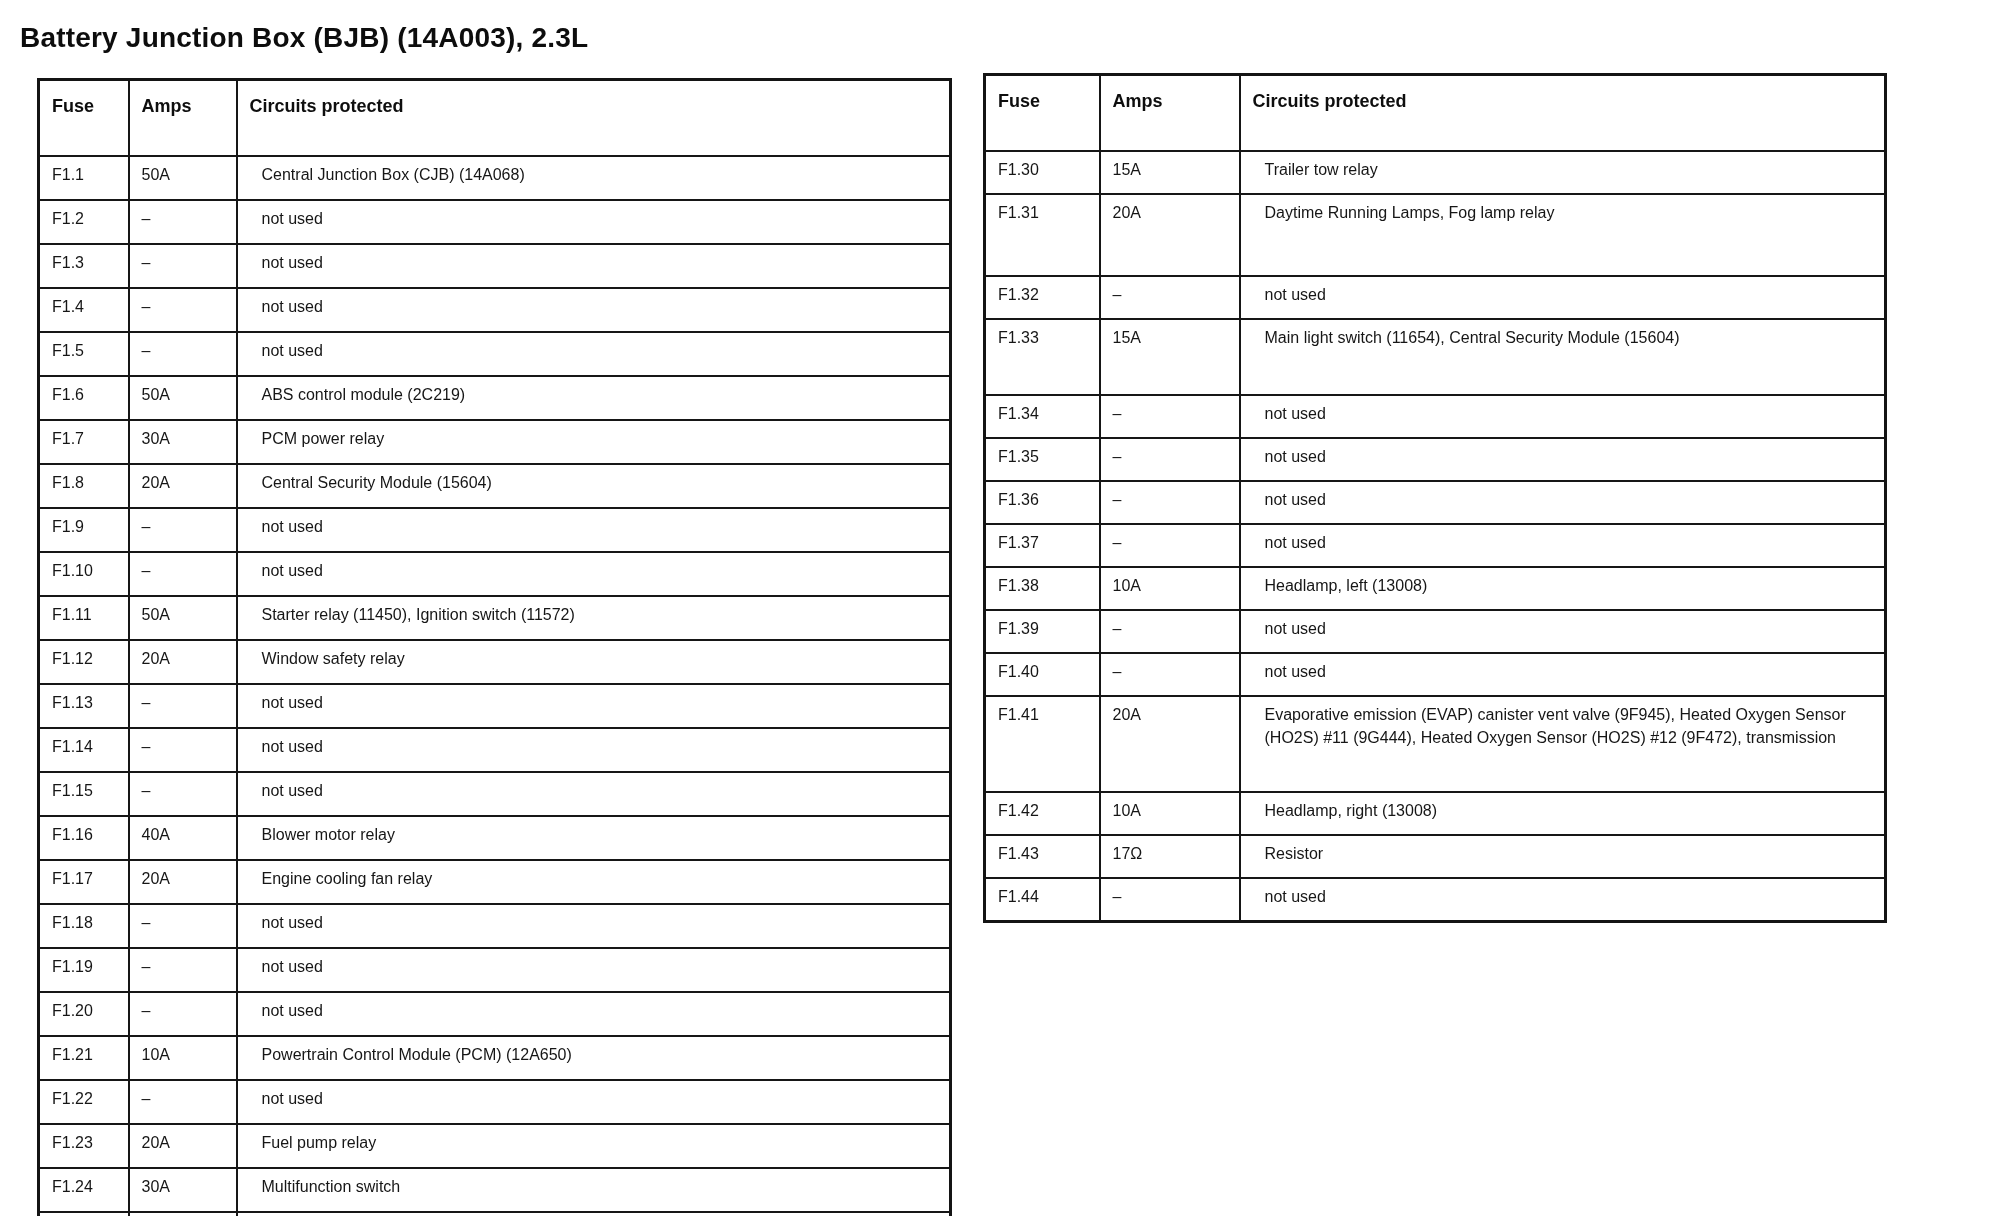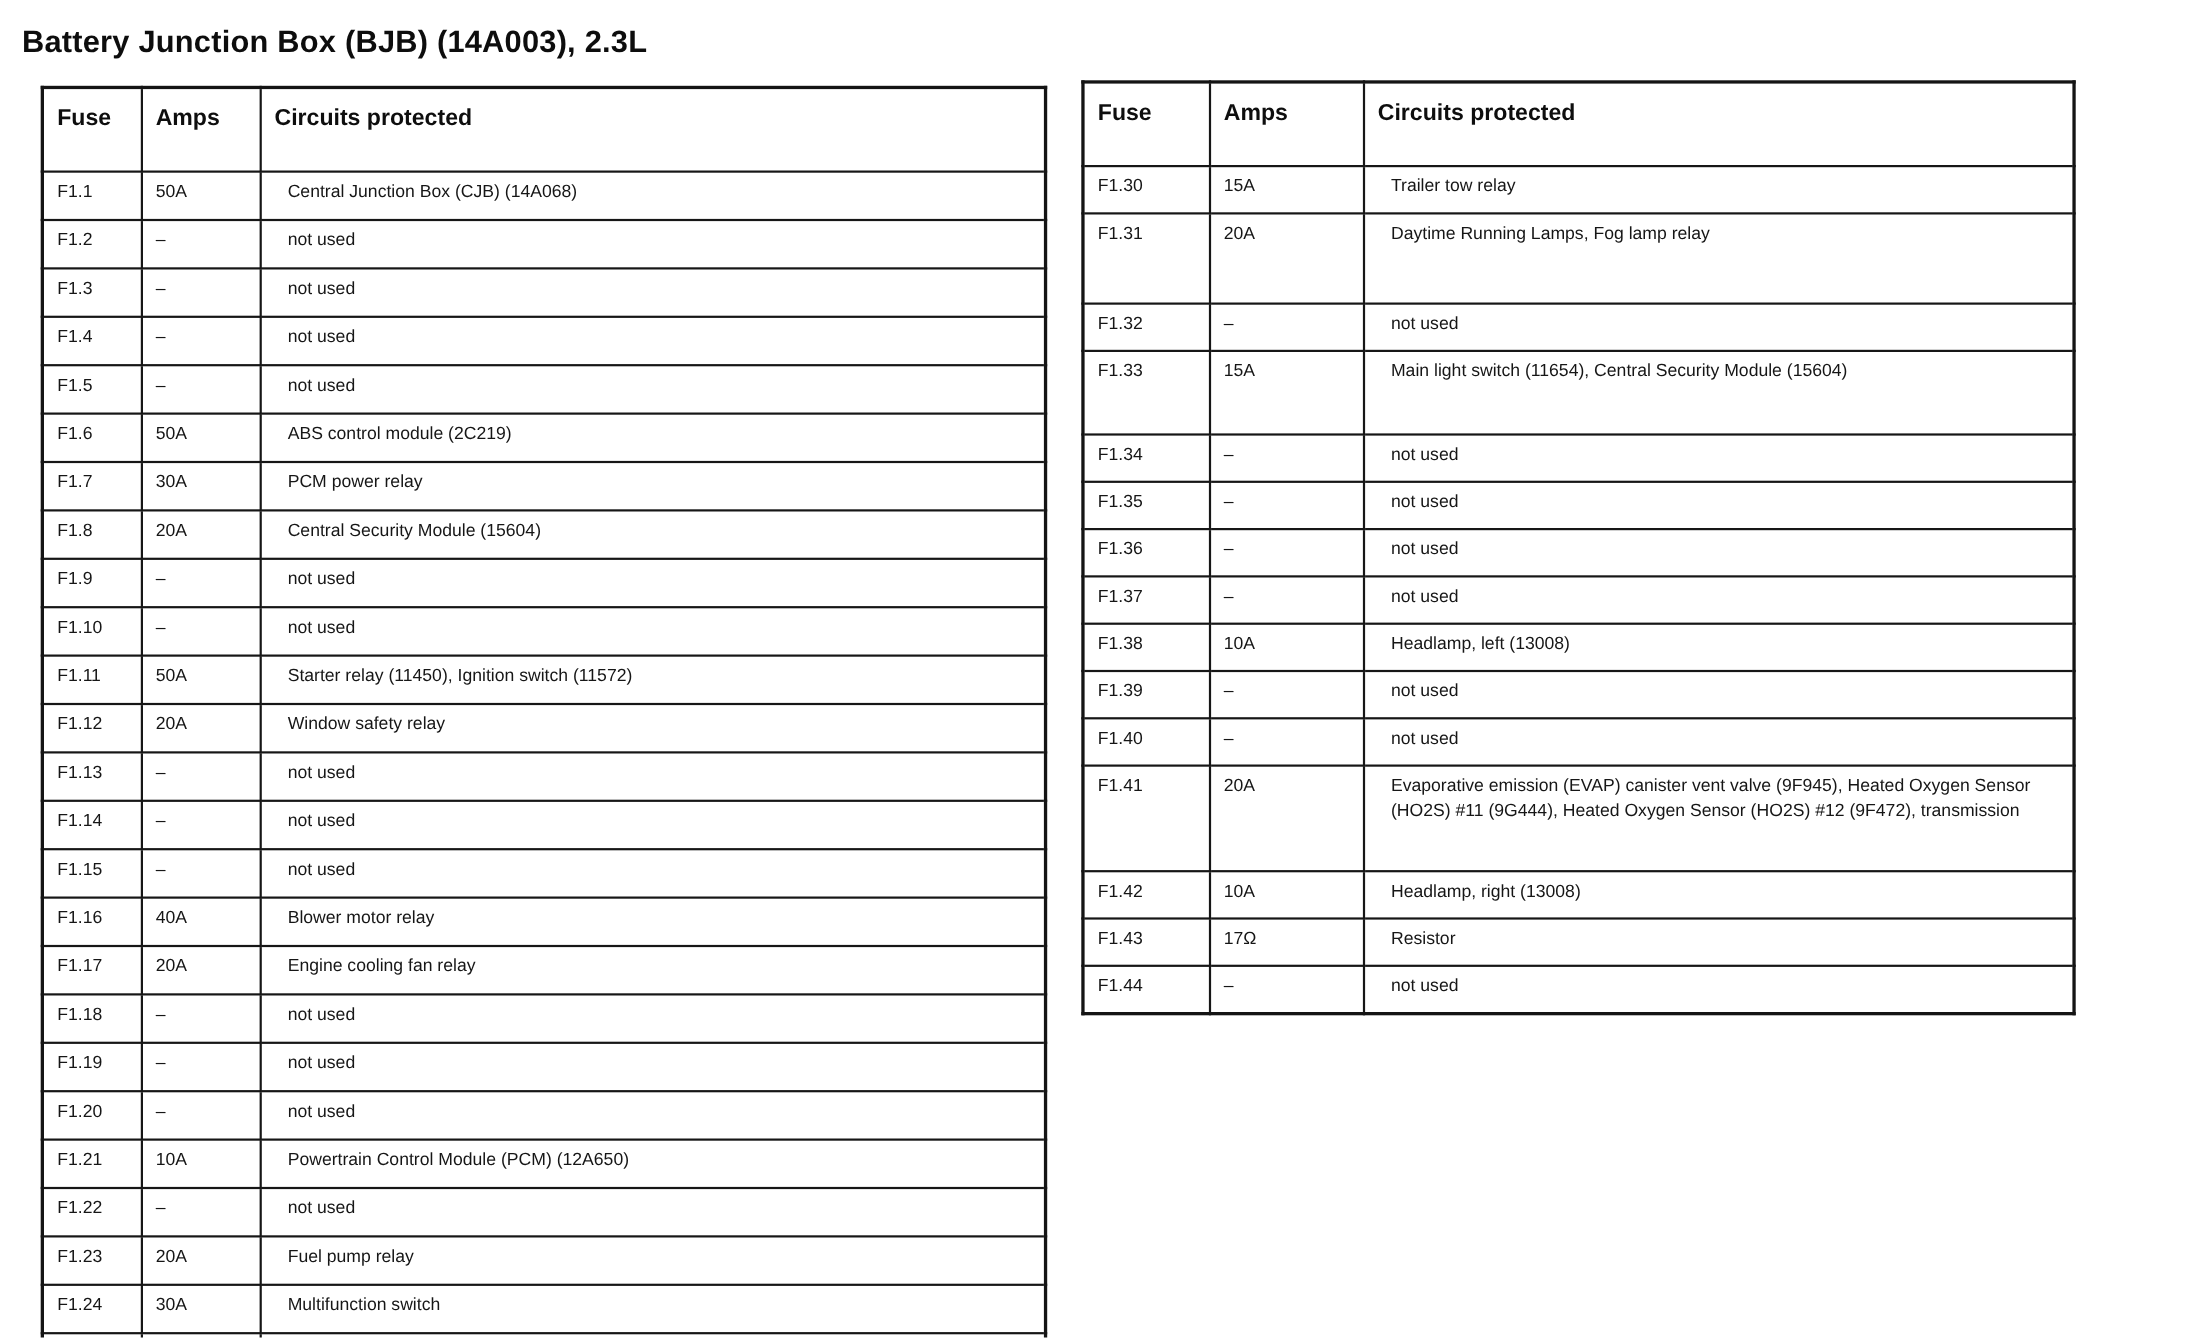--- a/index.html
+++ b/index.html
@@ -38,21 +38,21 @@
     padding: 6px 8px 4px 12px;
     font-size: 16px;
     line-height: 1.45;
     color: #161616;
     overflow: hidden;
     white-space: normal;
   }
   table.fuse-table th {
     text-align: left;
     font-weight: bold;
-    font-size: 21px;
+    font-size: 18px;
     padding-top: 12px;
     height: 58px;
     color: #0e0e0e;
   }
   table.fuse-table td.circuits-cell {
     padding-left: 24px;
   }
   #left-table td  { height: 32px; }
   #right-table td { height: 31px; }
 </style>

